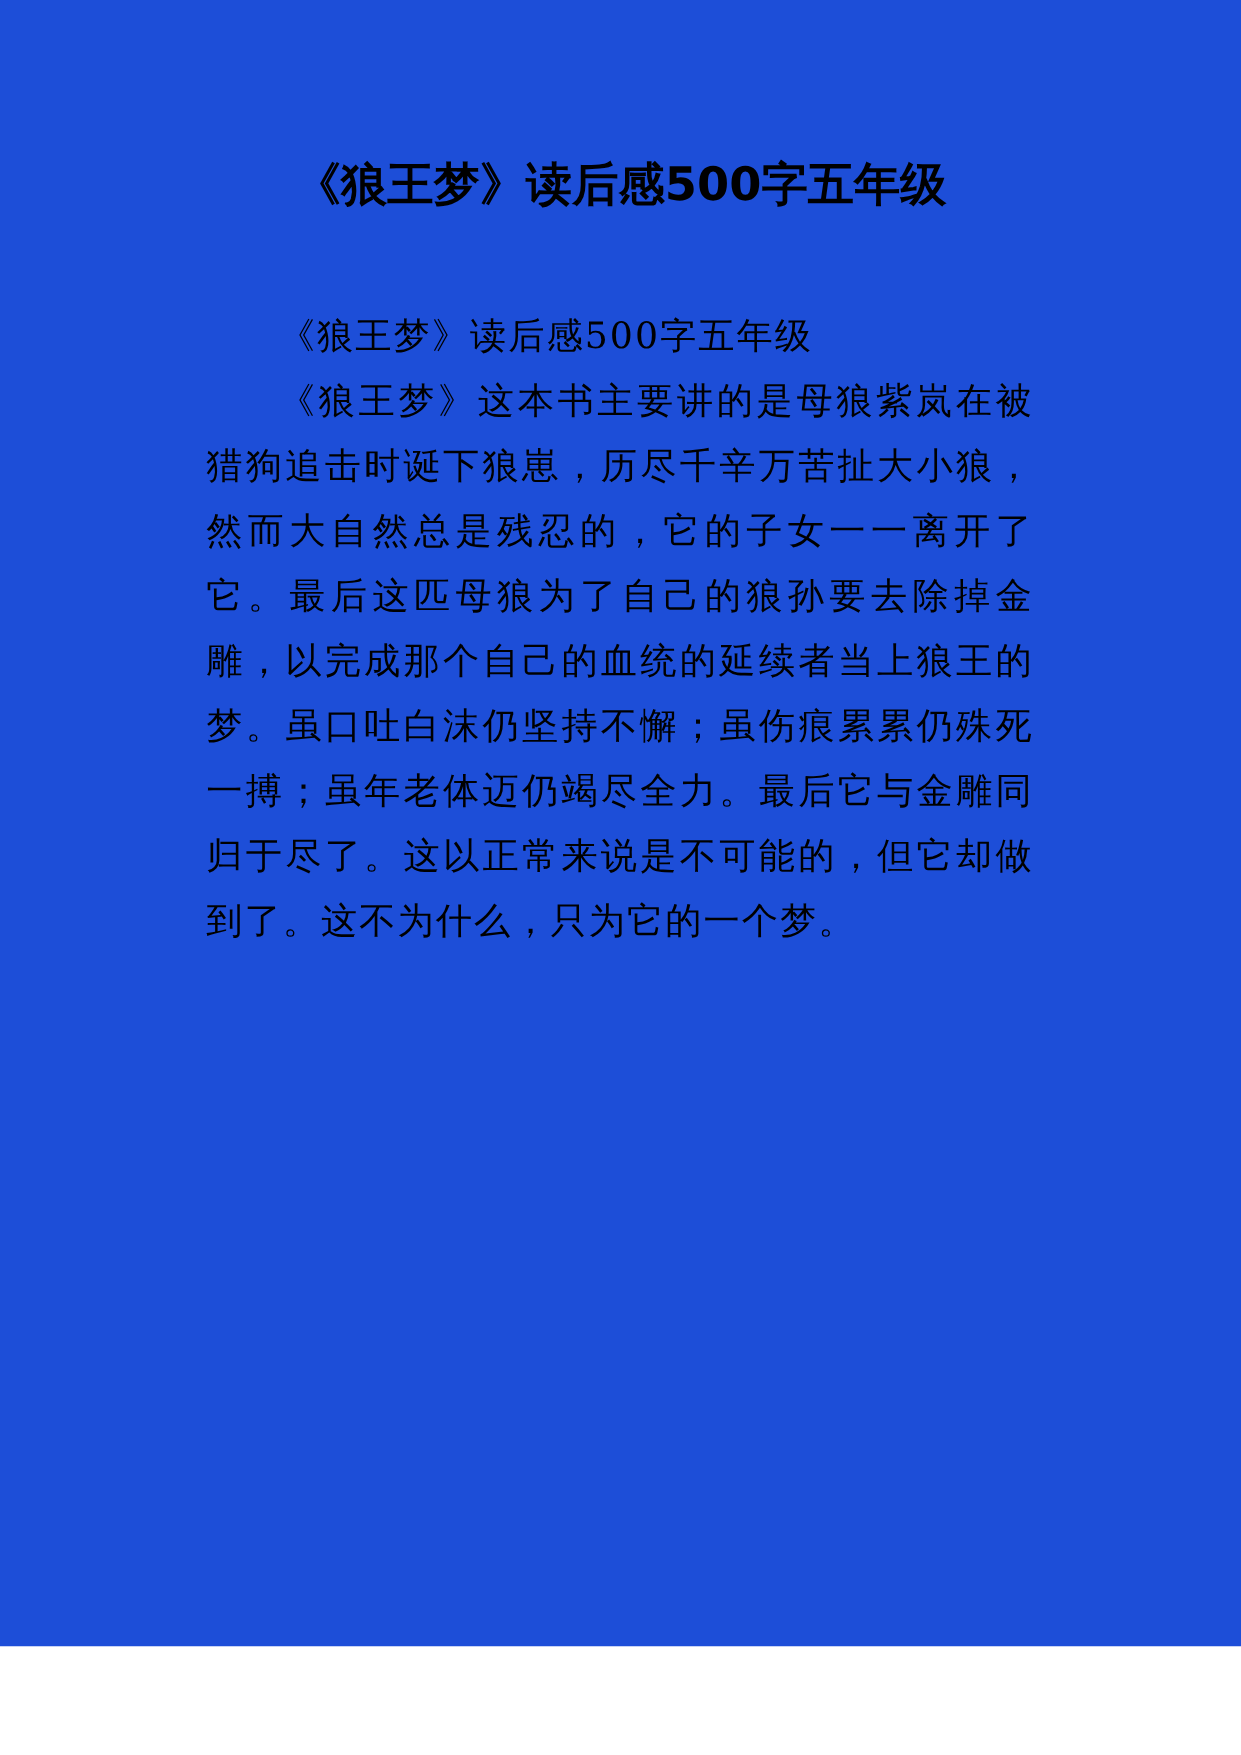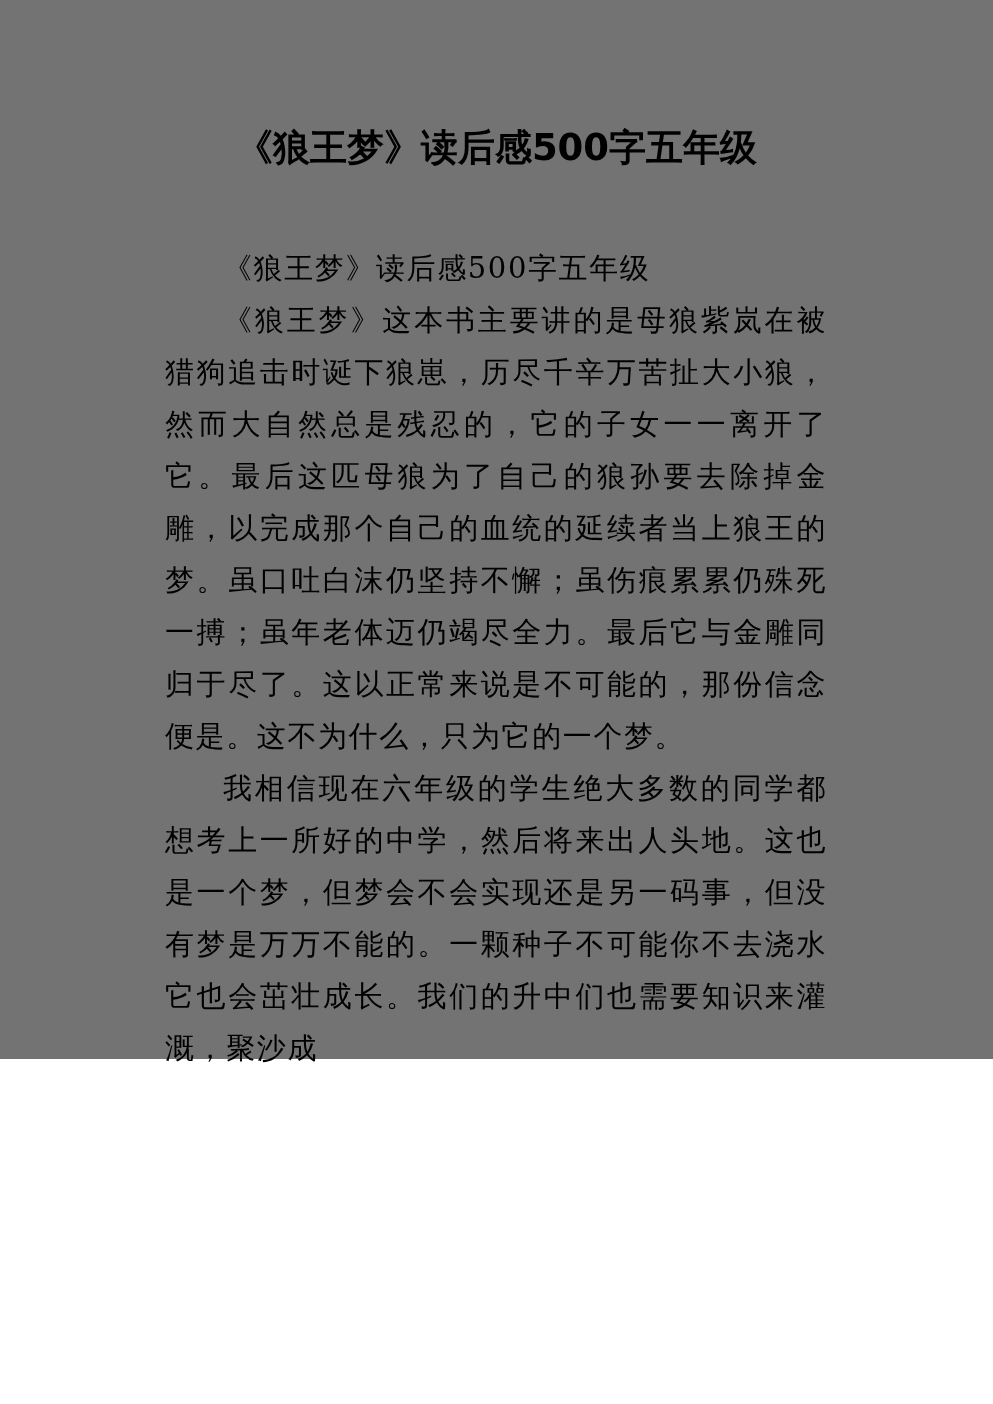--- a/index.html
+++ b/index.html
@@ -12,22 +12,22 @@
       height: 1404px;
       position: relative;
       overflow: hidden;
       color: #000000;
     }
     .page {
       position: absolute;
       left: 0;
       top: 0;
       width: 993px;
-      height: 1059px;
-      background: #737373;
+      height: 1317px;
+      background: #1d4ed8;
     }
     .doc-title {
       position: absolute;
       left: 0;
       top: 120px;
       width: 993px;
       text-align: center;
       font-family: "DejaVu Sans", "Liberation Sans", sans-serif;
       font-weight: bold;
       font-size: 37px;
@@ -57,16 +57,15 @@
     }
   </style>
 </head>
 <body>
 
 <div class="page">
   <h1 class="doc-title">《狼王梦》读后感500字五年级</h1>
 
   <div class="body-text">
     <p class="subtitle">《狼王梦》读后感500字五年级</p>
-    <p>《狼王梦》这本书主要讲的是母狼紫岚在被猎狗追击时诞下狼崽，历尽千辛万苦扯大小狼，然而大自然总是残忍的，它的子女一一离开了它。最后这匹母狼为了自己的狼孙要去除掉金雕，以完成那个自己的血统的延续者当上狼王的梦。虽口吐白沫仍坚持不懈；虽伤痕累累仍殊死一搏；虽年老体迈仍竭尽全力。最后它与金雕同归于尽了。这以正常来说是不可能的，那份信念便是。这不为什么，只为它的一个梦。</p>
-    <p>我相信现在六年级的学生绝大多数的同学都想考上一所好的中学，然后将来出人头地。这也是一个梦，但梦会不会实现还是另一码事，但没有梦是万万不能的。一颗种子不可能你不去浇水它也会茁壮成长。我们的升中们也需要知识来灌溉，聚沙成</p>
+    <p>《狼王梦》这本书主要讲的是母狼紫岚在被猎狗追击时诞下狼崽，历尽千辛万苦扯大小狼，然而大自然总是残忍的，它的子女一一离开了它。最后这匹母狼为了自己的狼孙要去除掉金雕，以完成那个自己的血统的延续者当上狼王的梦。虽口吐白沫仍坚持不懈；虽伤痕累累仍殊死一搏；虽年老体迈仍竭尽全力。最后它与金雕同归于尽了。这以正常来说是不可能的，但它却做到了。这不为什么，只为它的一个梦。</p>
   </div>
 </div>
 
 </body></html>

